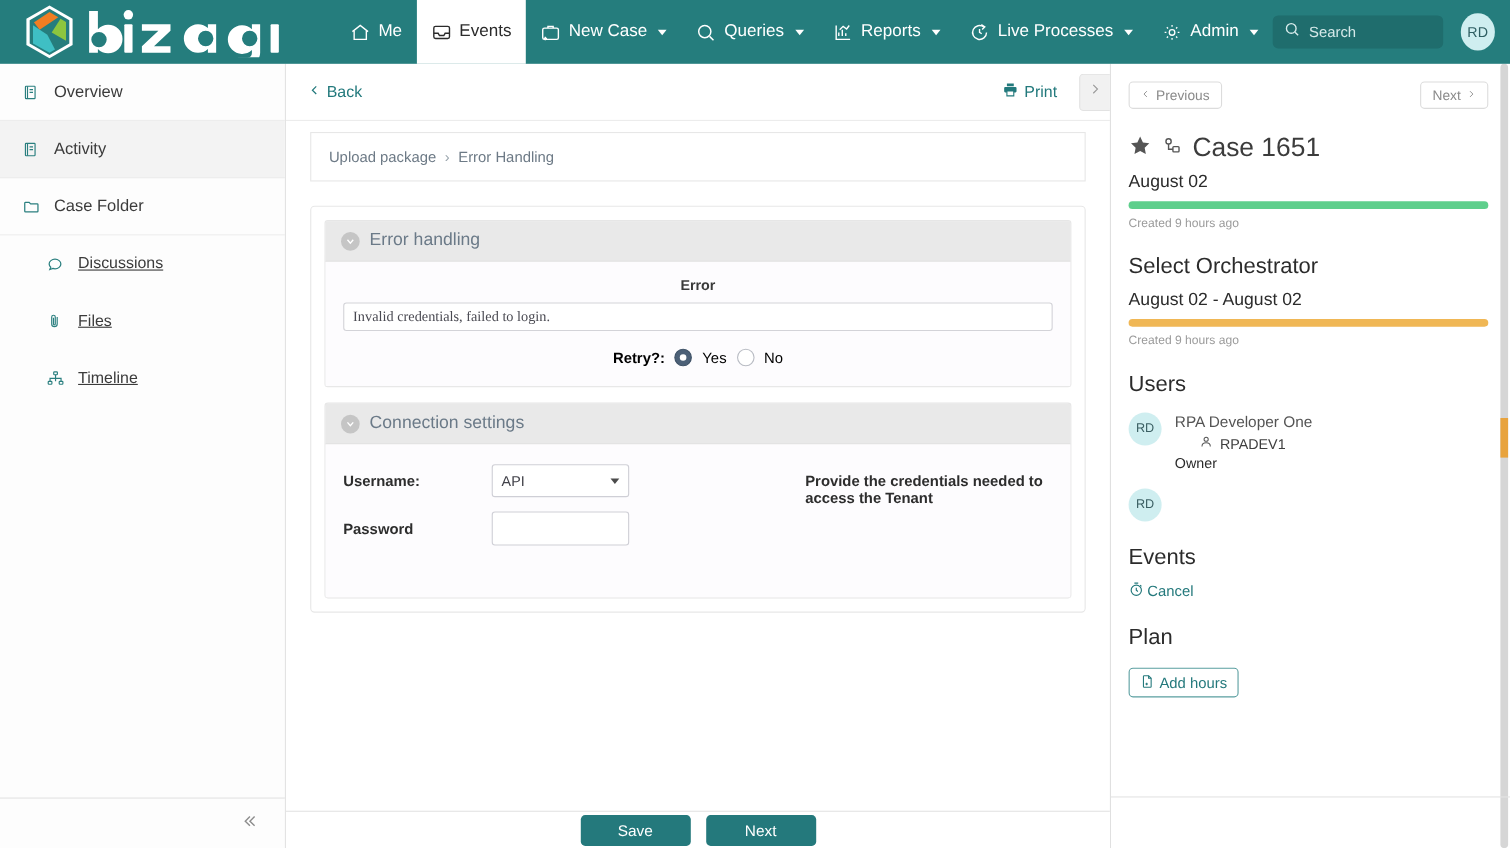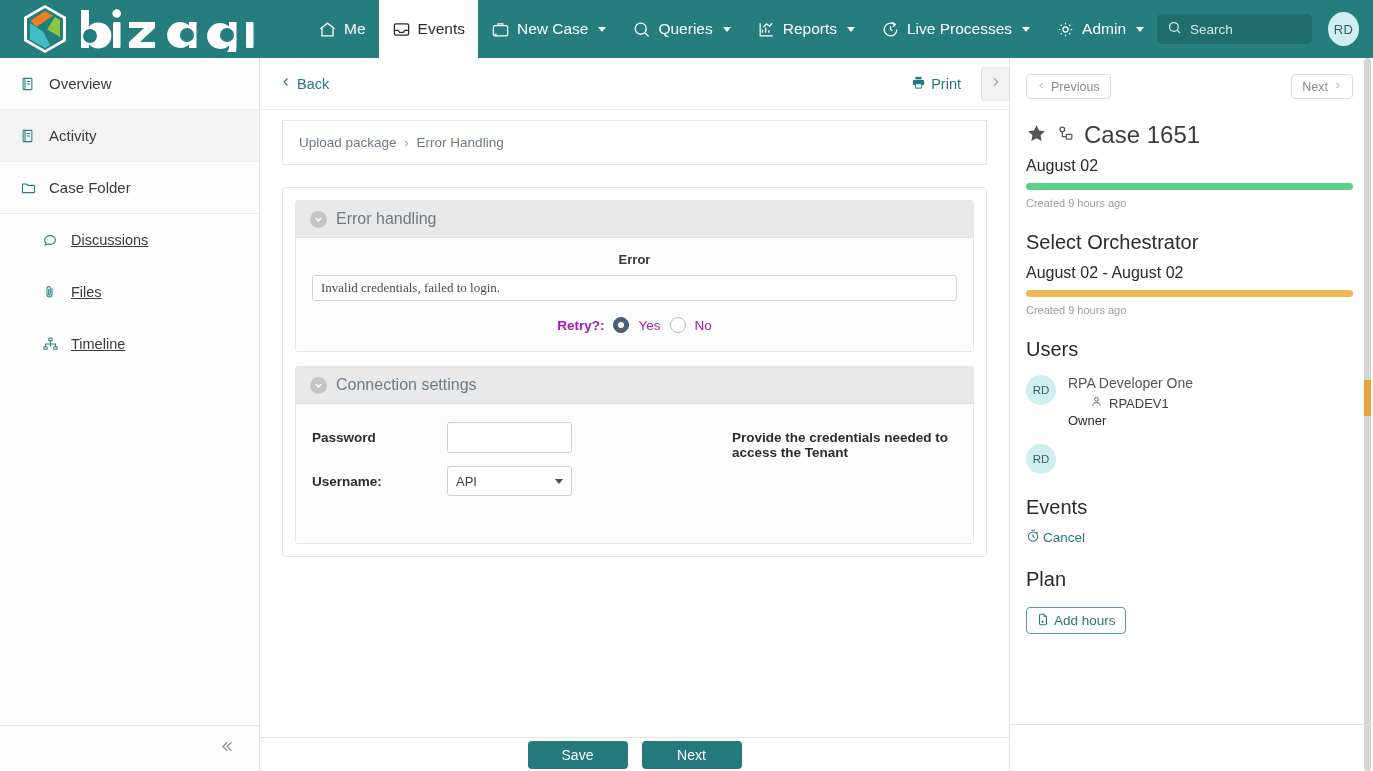--- a/index.html
+++ b/index.html
@@ -118,21 +118,21 @@
     display: flex; align-items: center; justify-content: center; color: #fff;
     flex: 0 0 17px; cursor: pointer;
   }
   .panel-body { padding: 14px 16px 18px 16px; background: #fdfcfe; }
   .field-label-center { text-align: center; font-size: 13px; color: #3a3a3a; font-weight: bold; margin-bottom: 8px; }
   .text-input {
     width: 100%; height: 26px; border: 1px solid #d3d3d8; border-radius: 3px;
     padding: 0 8px; font-size: 13px; color: #4a4a52; background: #fff;
     font-family: Liberation Serif, serif; outline: none;
   }
-  .radio-row { display: flex; align-items: center; justify-content: center; gap: 9px; margin-top: 16px; font-size: 13.5px; color: #a21caf; }
+  .radio-row { display: flex; align-items: center; justify-content: center; gap: 9px; margin-top: 16px; font-size: 13.5px; color: #000000; }
   .radio-row .rlabel { font-weight: bold; }
   .radio {
     width: 16px; height: 16px; border-radius: 50%; border: 1px solid #b9bcc4;
     background: #fff; display: inline-flex; align-items: center; justify-content: center; cursor: pointer;
   }
   .radio.on { background: #4c6077; border-color: #3e5166; }
   .radio.on::after { content: ""; width: 6px; height: 6px; border-radius: 50%; background: #fff; }
   .radio-opt { display: flex; align-items: center; gap: 9px; }
 
   .conn-grid { display: flex; align-items: flex-start; gap: 0; padding-top: 4px; }
@@ -472,29 +472,29 @@
                 <svg width="9" height="9" viewBox="0 0 24 24" fill="none" stroke="currentColor" stroke-width="3.4">
                     <path d="M5 8l7 8 7-8"></path>
                   </svg>
               </span>
               <span>Connection settings</span>
             </div>
             <div class="panel-body" style="padding-bottom:34px;">
               <div class="conn-grid">
                 <div class="conn-left">
                   <div class="conn-row">
-                    <span class="lbl">Password</span>
-                    <input class="pwd-box" type="password" value="" style="">
-                  </div>
-                  <div class="conn-row">
                     <span class="lbl">Username:</span>
                     <div class="select-box">
                       <span>API</span>
                       <span class="sel-caret"></span>
                     </div>
+                  </div>
+                  <div class="conn-row">
+                    <span class="lbl">Password</span>
+                    <input class="pwd-box" type="password" value="" style="">
                   </div>
                 </div>
                 <div class="conn-help">Provide the credentials needed to access the Tenant</div>
               </div>
             </div>
           </div>
 
         </div>
       </div>
 

